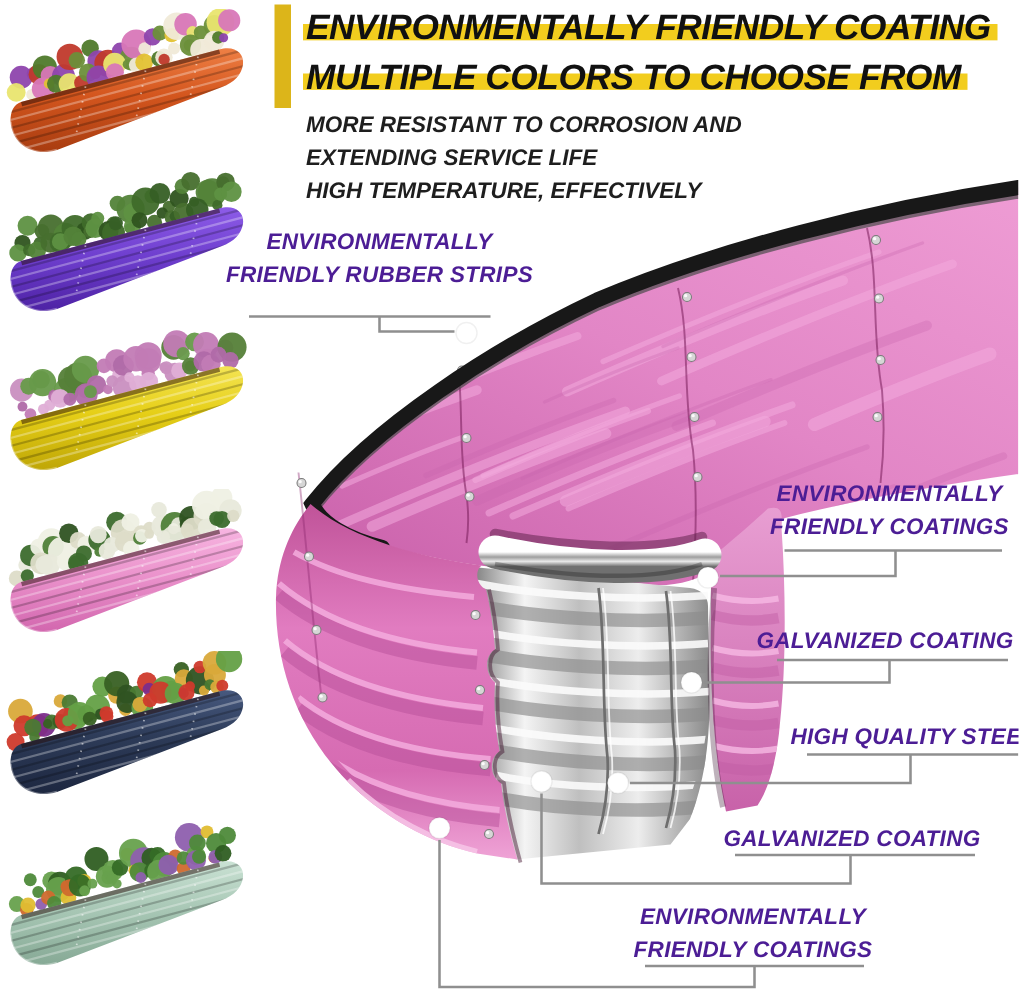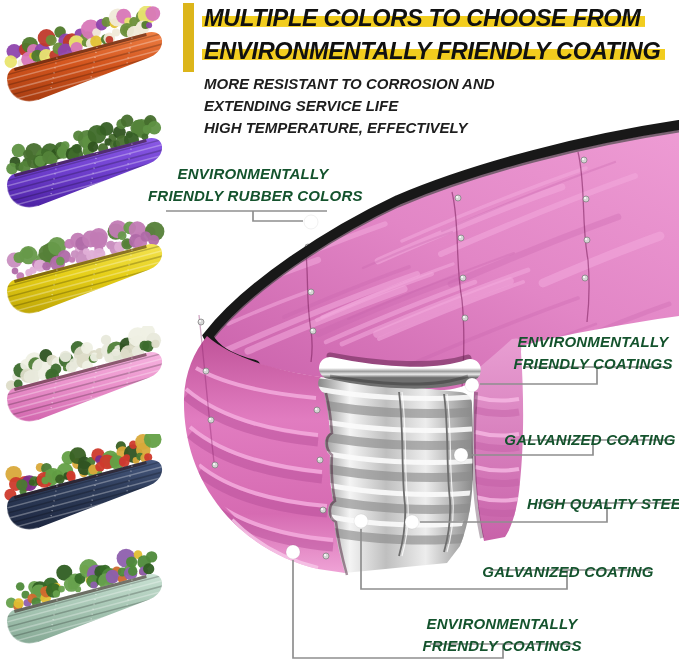--- a/index.html
+++ b/index.html
@@ -8,42 +8,42 @@
   .abs{position:absolute;}
   
   #accent-bar{left:183px;top:3px;width:11px;height:69px;}
   #title{left:202px;top:2px;width:475px;font-size:23.5px;line-height:33px;
          font-weight:700;font-style:italic;color:#111;letter-spacing:-0.3px;white-space:nowrap;}
   #title .hl{padding:0 4px 0 2px;}
   #subtitle{left:204px;top:73px;width:300px;font-size:15px;line-height:22px;
             font-weight:700;font-style:italic;color:#1e1e1e;white-space:nowrap;}
   
   .callout{font-size:15px;line-height:22px;font-weight:700;font-style:italic;
-           color:#14532d;text-align:center;letter-spacing:0.2px;white-space:nowrap;margin-top:12px;}
+           color:#4c1d95;text-align:center;letter-spacing:0.2px;white-space:nowrap;}
   #co-rubber{left:148px;top:151px;width:210px;}
   #co-top{left:508px;top:319px;width:170px;}
   #co-galv-right{left:500px;top:417px;width:180px;}
   #co-steel{left:527px;top:481px;width:153px;}
   #co-galv-bottom{left:478px;top:549px;width:180px;}
   #co-bottom{left:413px;top:601px;width:178px;}
   
   #swatch-column{left:0;top:0;width:176px;height:665px;}
   .bed-fig{position:absolute;left:2px;width:170px;height:106px;margin:0;}
   #product-layer{left:0;top:0;width:679px;height:665px;}
   #overlay-layer{left:0;top:0;width:679px;height:665px;pointer-events:none;}
   svg{display:block;}
 </style>
 </head>
 <body>
 
 <div class="abs" id="accent-bar" style="background: rgb(220, 181, 26);"></div>
 
 <div class="abs" id="title">
+  <div><span class="hl" style="background: linear-gradient(rgb(242, 205, 30), rgb(242, 205, 30)) 0px 76% / 100% 42% no-repeat;">ENVIRONMENTALLY FRIENDLY COATING</span></div>
   <div><span class="hl" style="background: linear-gradient(rgb(242, 205, 30), rgb(242, 205, 30)) 0px 76% / 100% 42% no-repeat;">MULTIPLE COLORS TO CHOOSE FROM</span></div>
-  <div><span class="hl" style="background: linear-gradient(rgb(242, 205, 30), rgb(242, 205, 30)) 0px 76% / 100% 42% no-repeat;">ENVIRONMENTALLY FRIENDLY COATING</span></div>
 </div>
 
 <div class="abs" id="subtitle">
   <div>MORE RESISTANT TO CORROSION AND</div>
   <div>EXTENDING SERVICE LIFE</div>
   <div>HIGH TEMPERATURE, EFFECTIVELY</div>
 </div>
 
 <div class="abs" id="swatch-column">
     <figure class="bed-fig" style="top: 6px;">
@@ -741,21 +741,21 @@
  <g>
         <path d="M430,644 H576" stroke="#8f8f8f" stroke-width="1.7" fill="none"></path>
         <path d="M503,644 V658 H293 V560" stroke="#8f8f8f" stroke-width="1.7" fill="none"></path>
         <circle cx="293" cy="552" r="7" fill="#ffffff" stroke="rgba(0,0,0,0.06)" stroke-width="1"></circle>
       </g>
 </svg>
   </div>
 
 <div class="abs callout" id="co-rubber">
   <div>ENVIRONMENTALLY</div>
-  <div>FRIENDLY RUBBER COLORS</div>
+  <div>FRIENDLY RUBBER STRIPS</div>
 </div>
 
 <div class="abs callout" id="co-top">
   <div>ENVIRONMENTALLY</div>
   <div>FRIENDLY COATINGS</div>
 </div>
 
 <div class="abs callout" id="co-galv-right">GALVANIZED COATING</div>
 
 <div class="abs callout" id="co-steel">HIGH QUALITY STEEL</div>

